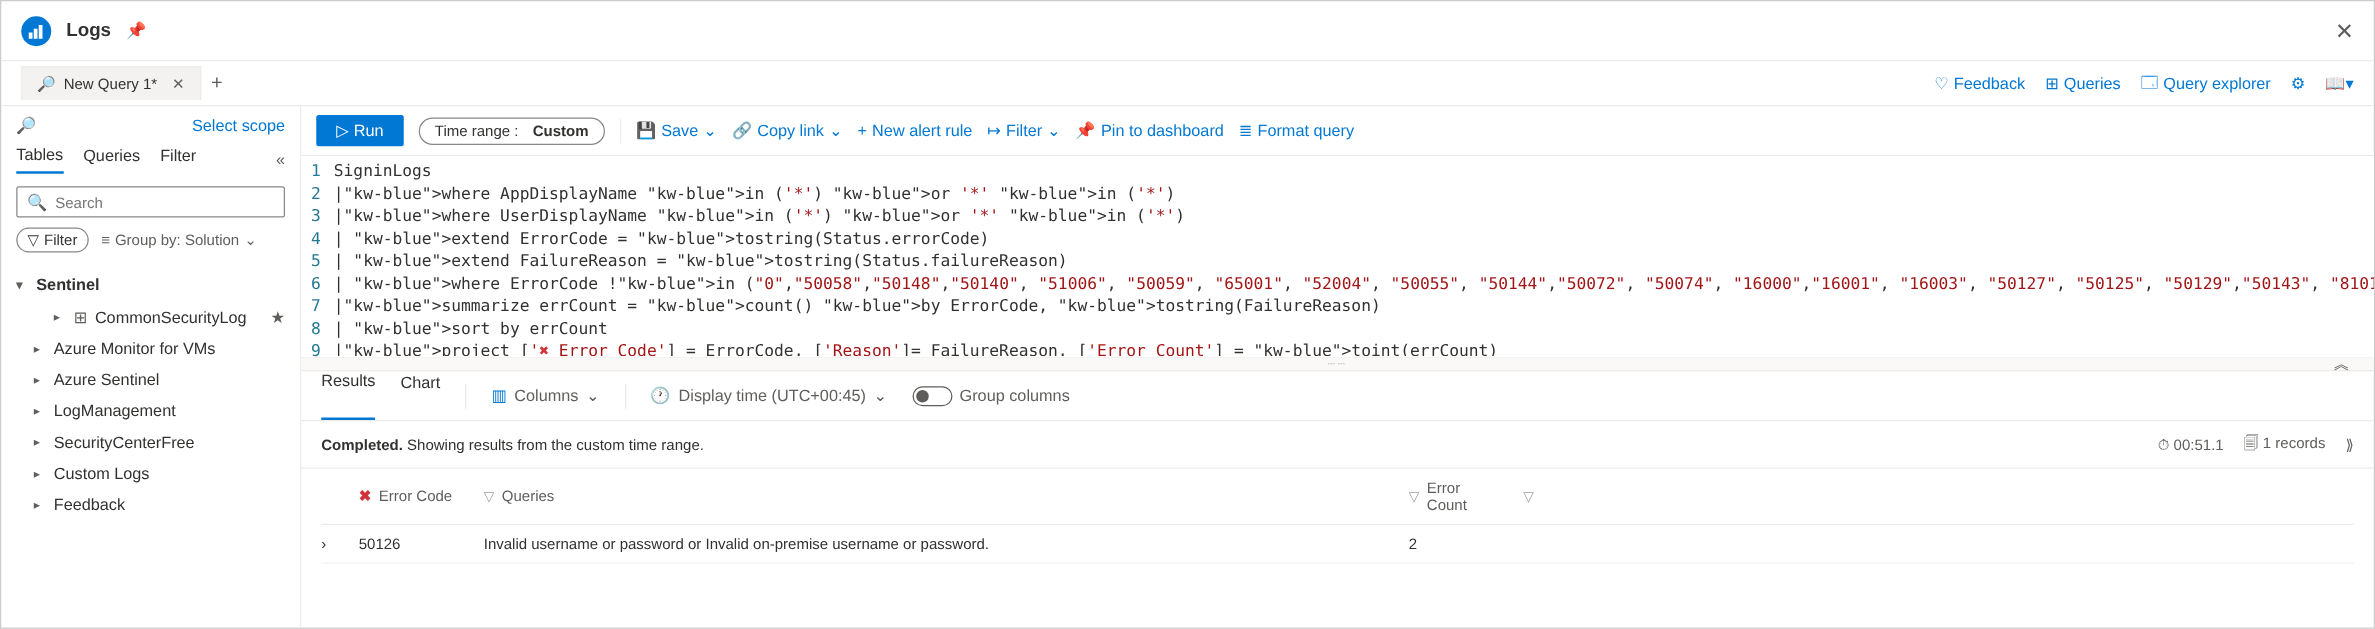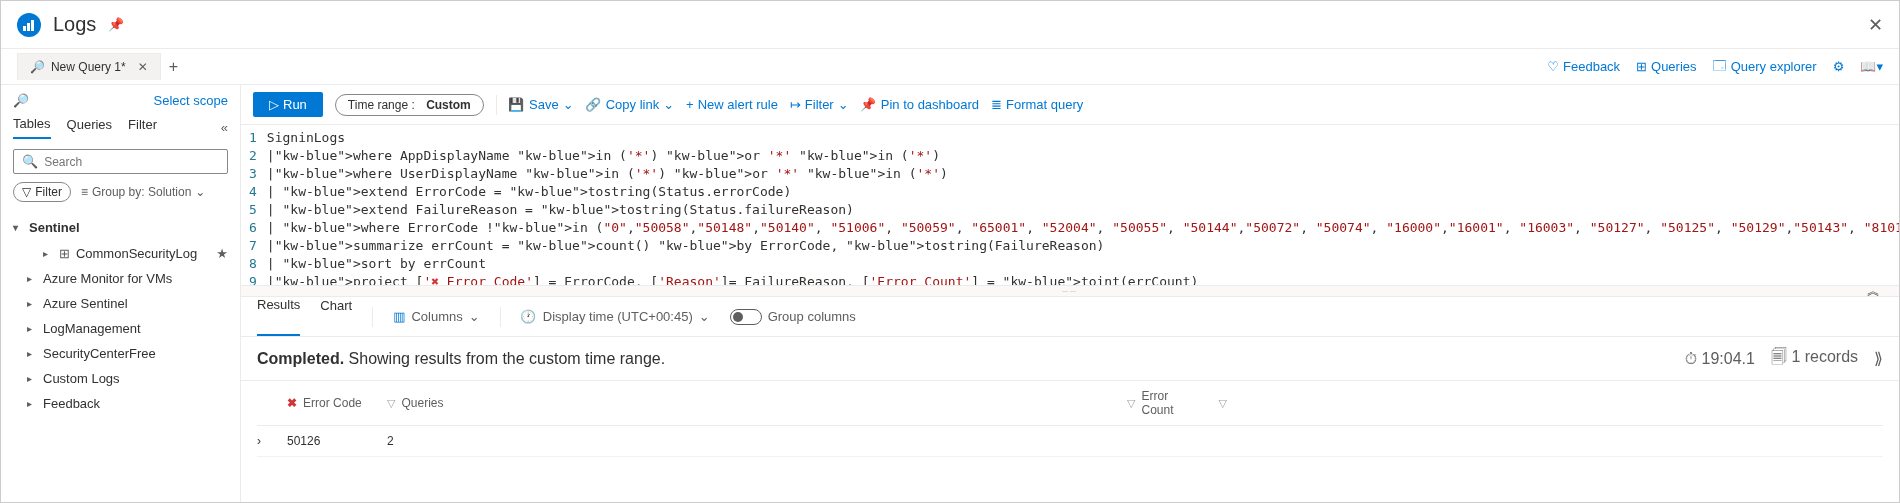--- a/index.html
+++ b/index.html
@@ -1,21 +1,21 @@
 <!DOCTYPE html>
 <html><head>
   <meta charset="utf-8">
   <style>
     * { box-sizing: border-box; margin: 0; padding: 0; }
     body { font-family: "Segoe UI", sans-serif; font-size: 13px; color: #323130; background: #fff; width: 1900px; height: 503px; overflow: hidden; border: 1px solid #ccc; }
     
     
     .header { display: flex; align-items: center; padding: 8px 16px; border-bottom: 1px solid #edebe9; height: 48px; }
     .header-icon { width: 24px; height: 24px; background: #0078d4; border-radius: 50%; display: flex; align-items: center; justify-content: center; margin-right: 12px; }
-    .header-title { font-size: 20px; font-weight: 400; }
+    .header-title { font-size: 15px; font-weight: 700; }
     .header-pin { margin-left: 12px; color: #605e5c; cursor: pointer; }
     .header-close { margin-left: auto; font-size: 18px; color: #605e5c; cursor: pointer; }
     
     
     .tabbar { display: flex; align-items: center; padding: 0 16px; height: 36px; border-bottom: 1px solid #edebe9; }
     .tab { display: flex; align-items: center; padding: 6px 12px; background: #f3f2f1; border: 1px solid #edebe9; border-bottom: none; font-size: 12px; gap: 6px; }
     .tab-icon { color: #0078d4; }
     .tab-close { color: #605e5c; margin-left: 6px; cursor: pointer; }
     .tab-add { margin-left: 8px; color: #605e5c; cursor: pointer; font-size: 16px; }
     .tabbar-right { margin-left: auto; display: flex; gap: 16px; align-items: center; }
@@ -72,21 +72,21 @@
     
     .results-toolbar { display: flex; align-items: center; padding: 6px 16px; gap: 20px; border-bottom: 1px solid #edebe9; height: 40px; }
     .results-tab { font-size: 13px; padding-bottom: 22px; cursor: pointer; }
     .results-tab.active { border-bottom: 2px solid #0078d4; }
     .results-sep { width: 1px; height: 20px; background: #edebe9; }
     .results-ctl { color: #605e5c; font-size: 13px; display: flex; align-items: center; gap: 6px; cursor: pointer; }
     .toggle { width: 32px; height: 16px; border: 1px solid #605e5c; border-radius: 8px; position: relative; }
     .toggle::after { content: ''; width: 10px; height: 10px; background: #605e5c; border-radius: 50%; position: absolute; top: 2px; left: 2px; }
     
     
-    .status { display: flex; align-items: center; padding: 8px 16px; font-size: 16px; border-bottom: 1px solid #edebe9; text-align: center; }
+    .status { display: flex; align-items: center; padding: 8px 16px; font-size: 12px; border-bottom: 1px solid #edebe9; text-align: center; }
     .status-right { margin-left: auto; display: flex; gap: 16px; align-items: center; color: #605e5c; }
     
     
     .results-table { padding: 0 16px; }
     .rt-header { display: flex; padding: 8px 0; border-bottom: 1px solid #edebe9; color: #605e5c; font-size: 12px; }
     .rt-row { display: flex; padding: 8px 0; border-bottom: 1px solid #f3f2f1; font-size: 12px; }
     .rt-cell1 { width: 30px; }
     .rt-cell2 { width: 100px; display: flex; align-items: center; gap: 6px; }
     .rt-cell3 { width: 340px; display: flex; align-items: center; gap: 6px; }
     .rt-cell4 { width: 400px; }
@@ -274,21 +274,21 @@
         </span>
       <span class="results-ctl">
           <span class="toggle"></span>
           <span>Group columns</span>
         </span>
     </div>
 
     <div class="status">
       <span><b>Completed.</b><span> Showing results from the custom time range.</span></span>
       <div class="status-right">
-        <span><span>⏱</span> <span>19:04.1</span></span>
+        <span><span>⏱</span> <span>00:51.1</span></span>
         <span><span>🗐</span> <span>1 records</span></span>
         <span>⟫</span>
       </div>
     </div>
 
     <div class="results-table">
       <div class="rt-header">
         <div class="rt-cell1"></div>
         <div class="rt-cell2">
             <span class="err-x">✖</span>
@@ -299,19 +299,22 @@
             <span>Queries</span>
           </div>
         <div class="rt-cell4"></div>
         <div class="rt-cell5"><span class="filter-icon">▽</span><span>Error Count</span> &nbsp;&nbsp;<span class="filter-icon">▽</span></div>
       </div>
       <div class="rt-row">
         <div class="rt-cell1"><span>›</span></div>
         <div class="rt-cell2">
             <span>50126</span>
           </div>
+        <div class="rt-cell3" style="width:740px">
+            <span>Invalid username or password or Invalid on-premise username or password.</span>
+          </div>
         <div class="rt-cell5">
             <span>2</span>
           </div>
       </div>
     </div>
   </div>
 </div>
 
 </body></html>

